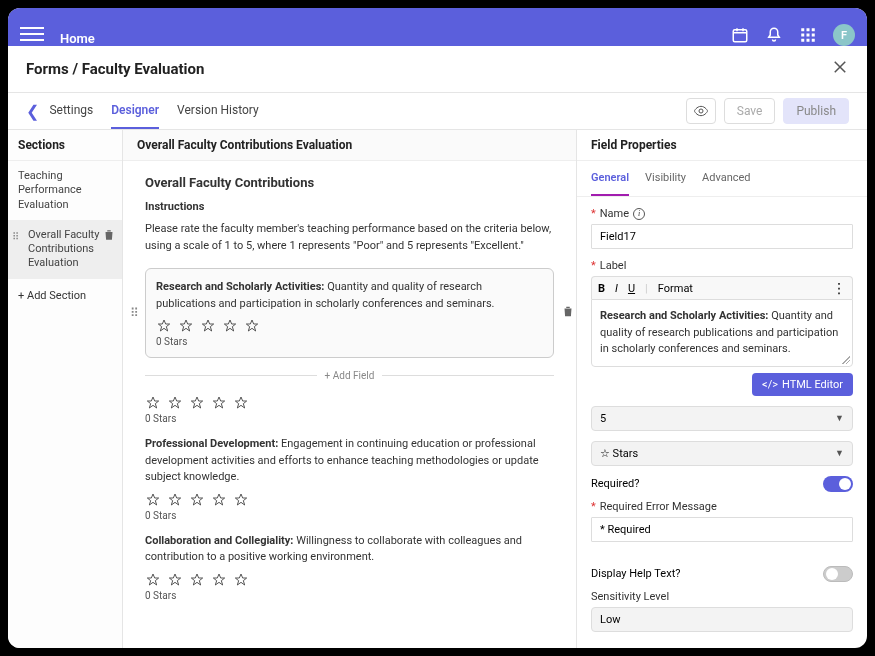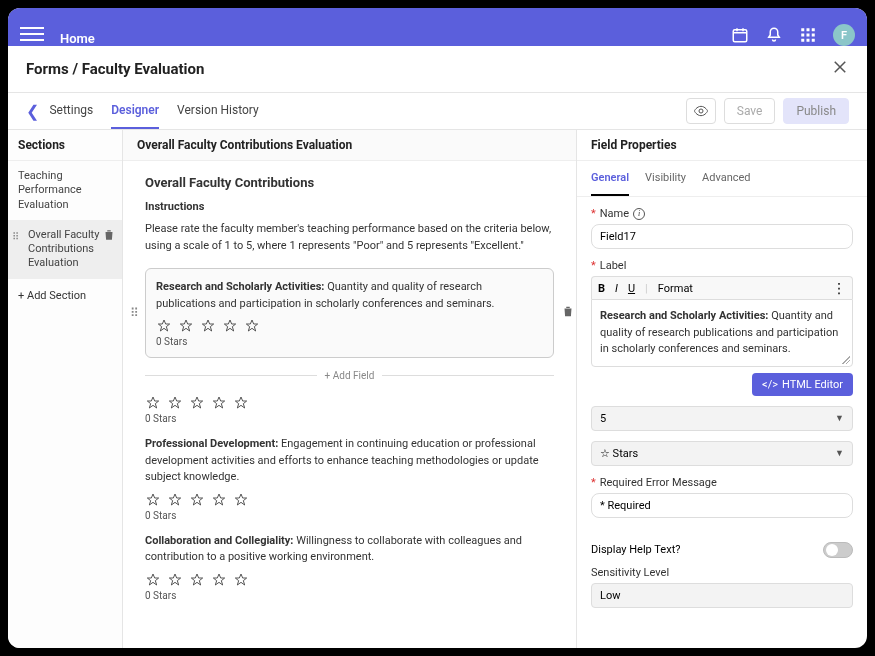--- a/index.html
+++ b/index.html
@@ -49,27 +49,27 @@
 .stars { display: flex; gap: 6px; }
 .stars svg { width: 16px; height: 16px; fill: none; stroke: #555; stroke-width: 1.5; }
 .stars-cap { font-size: 10px; color: #555; margin-top: 2px; }
 .add-field { display: flex; align-items: center; margin: 8px 0 14px; font-size: 10px; color: #888; }
 .add-field .line { flex: 1; height: 1px; background: #ddd; }
 .add-field .txt { padding: 0 8px; cursor: pointer; }
 .props { width: 290px; overflow-y: auto; font-size: 11px; }
 .props-hdr { font-weight: 700; font-size: 12px; padding: 8px 14px; border-bottom: 1px solid #eee; color: #222; }
 .prop-tabs { display: flex; gap: 16px; padding: 0 14px; border-bottom: 1px solid #eee; }
 .prop-tab { padding: 10px 0; font-size: 11px; color: #666; cursor: pointer; }
-.prop-tab.active { color: #5B5FDC; font-weight: 600; border-bottom: 2px solid #000000; }
+.prop-tab.active { color: #5B5FDC; font-weight: 600; border-bottom: 2px solid #a21caf; }
 .prop-body { padding: 10px 14px; }
 .prop-row { margin-bottom: 10px; }
 .prop-row .lbl { font-size: 11px; color: #333; margin-bottom: 4px; display: flex; align-items: center; gap: 4px; }
 .req { color: #d33; }
 .info-i { width: 12px; height: 12px; border: 1px solid #555; border-radius: 50%; display: inline-flex; align-items: center; justify-content: center; font-size: 8px; font-style: italic; font-family: serif; }
-.text-input { width: 100%; border: 1px solid #ddd; border-radius: 8px; padding: 5px 8px; font-size: 11px; }
+.text-input { width: 100%; border: 1px solid #ddd; border-radius: 1px; padding: 5px 8px; font-size: 11px; }
 .rich-toolbar { border: 1px solid #ddd; border-bottom: none; border-radius: 4px 4px 0 0; padding: 4px 6px; display: flex; align-items: center; gap: 10px; background: #f8f8f8; }
 .rich-toolbar .fmt { font-size: 11px; font-weight: 700; cursor: pointer; }
 .rich-toolbar .fmt.i { font-style: italic; font-weight: 400; }
 .rich-toolbar .fmt.u { text-decoration: underline; font-weight: 400; }
 .rich-toolbar .sel { font-size: 11px; border: none; background: transparent; }
 .rich-toolbar .more { margin-left: auto; cursor: pointer; font-size: 14px; line-height: 1; }
 .rich-area { border: 1px solid #ddd; border-radius: 0 0 4px 4px; padding: 8px; font-size: 11px; min-height: 60px; line-height: 1.5; color: #333; position: relative; }
 .rich-area .resize { position: absolute; right: 2px; bottom: 2px; width: 8px; height: 8px; background: linear-gradient(135deg, transparent 50%, #aaa 50%, #aaa 60%, transparent 60%, transparent 70%, #aaa 70%, #aaa 80%, transparent 80%); }
 .html-ed-row { display: flex; justify-content: flex-end; margin-top: 6px; }
 .html-ed { background: #5B5FDC; color: #fff; border: none; padding: 5px 10px; font-size: 11px; border-radius: 4px; cursor: pointer; display: flex; align-items: center; gap: 4px; }
@@ -321,20 +321,26 @@
             </div>
         </div>
 
         <div class="prop-row">
           <div class="select">
               <span><span>☆</span> <span>Stars</span></span>
               <span class="caret-d">▼</span>
             </div>
         </div>
 
+        <div class="toggle-row">
+          <div class="lbl">Required?</div>
+          <div class="toggle on">
+              <div class="knob"></div>
+            </div>
+        </div>
 
         <div class="prop-row">
           <div class="lbl">
               <span class="req">*</span>
               <span>Required Error Message</span>
             </div>
           <input class="text-input" value="* Required" style="">
         </div>
 
         <div style="height:14px"></div>

